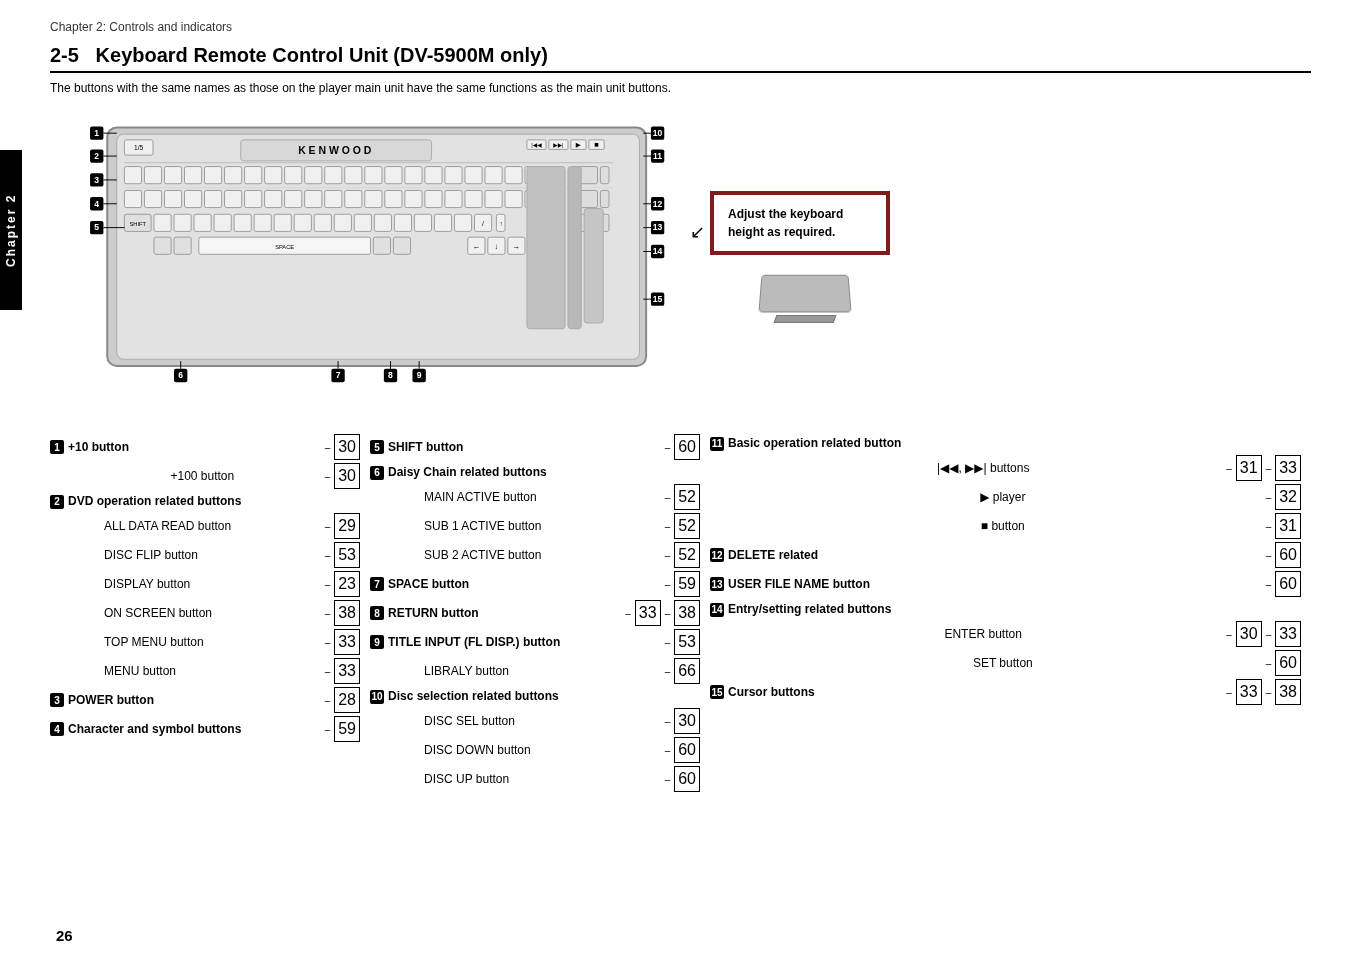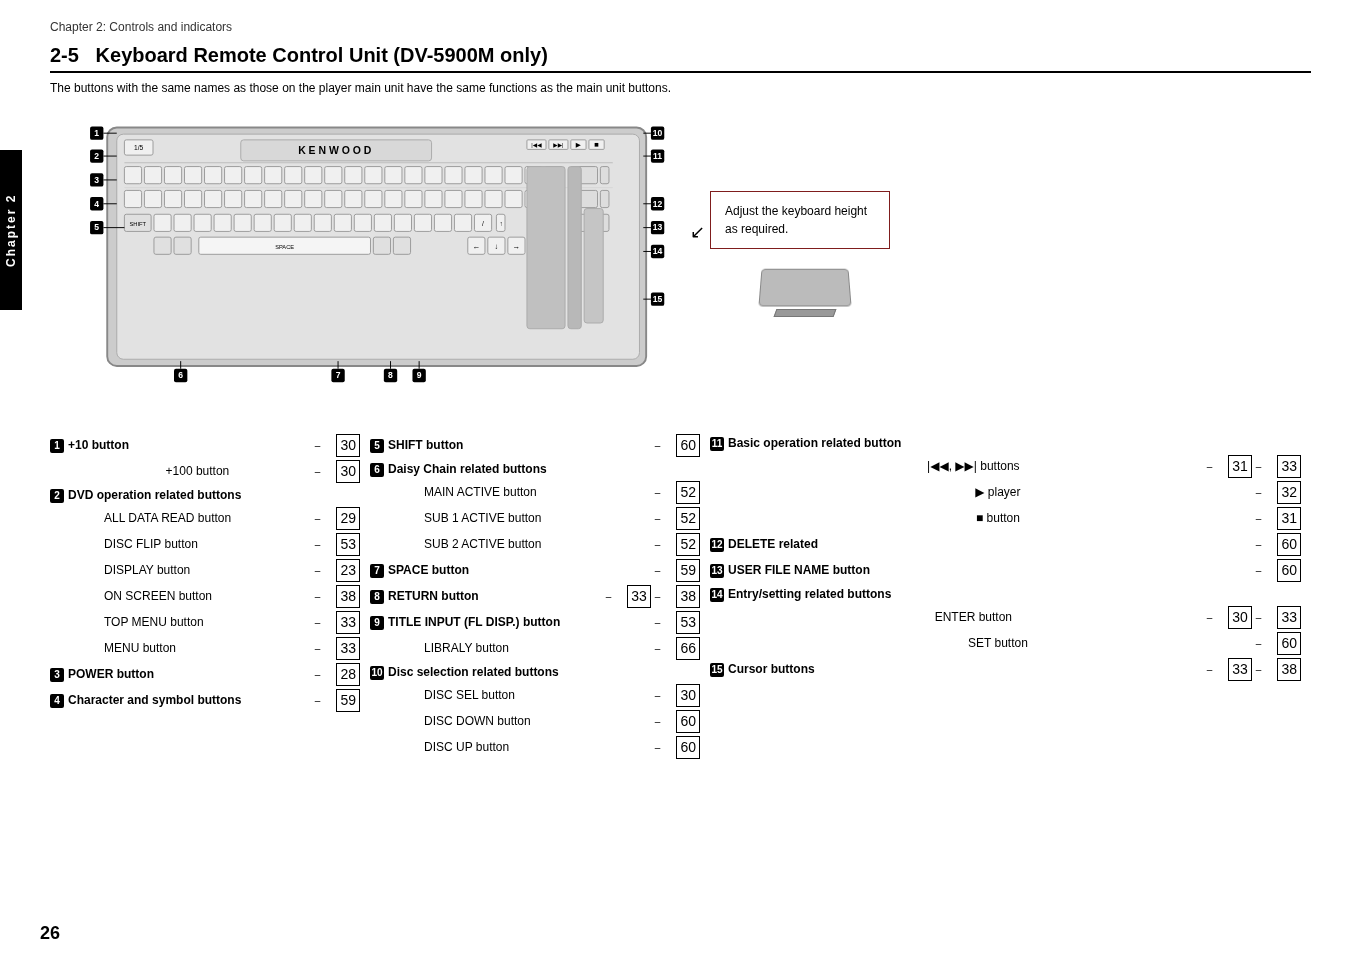--- a/index.html
+++ b/index.html
@@ -60,26 +60,27 @@
       color: #000000;
     }
     
     .diagram-area {
       display: flex;
       margin-left: 30px;
       margin-bottom: 20px;
       position: relative;
     }
     .adjust-note {
-      border: 1px solid #7f1d1d;
+      border: 4px solid #7f1d1d;
       padding: 10px 14px;
       font-size: 12px;
       background: #fff;
       max-width: 180px;
       line-height: 1.5;
+      font-weight: bold;
     }
     
     .content-area {
       margin-left: 30px;
       display: flex;
       gap: 0;
     }
     .col {
       flex: 1;
       padding-right: 10px;
@@ -108,44 +109,43 @@
       font-size: 10px;
       white-space: nowrap;
       display: flex;
       align-items: center;
       gap: 2px;
       margin-left: 4px;
     }
     .page-ref-box {
       border: 1px solid #000;
       padding: 0 3px;
-      font-size: 14px;
+      font-size: 16px;
       min-width: 16px;
       text-align: center;
-      margin-left: 12px;
     }
     .num-badge {
       background: #000;
       color: #fff;
       font-size: 10px;
       font-weight: bold;
       width: 14px;
       height: 14px;
       display: inline-flex;
       align-items: center;
       justify-content: center;
       border-radius: 2px;
       margin-right: 4px;
       flex-shrink: 0;
     }
     .page-num {
       position: absolute;
       bottom: 10px;
-      left: 40px;
-      font-size: 18px;
+      left: 56px;
+      font-size: 15px;
       font-weight: bold;
     }
     
     svg.keyboard-diagram {
       width: 620px;
       height: 300px;
     }
     .diagram-wrapper {
       position: relative;
       width: 850px;

